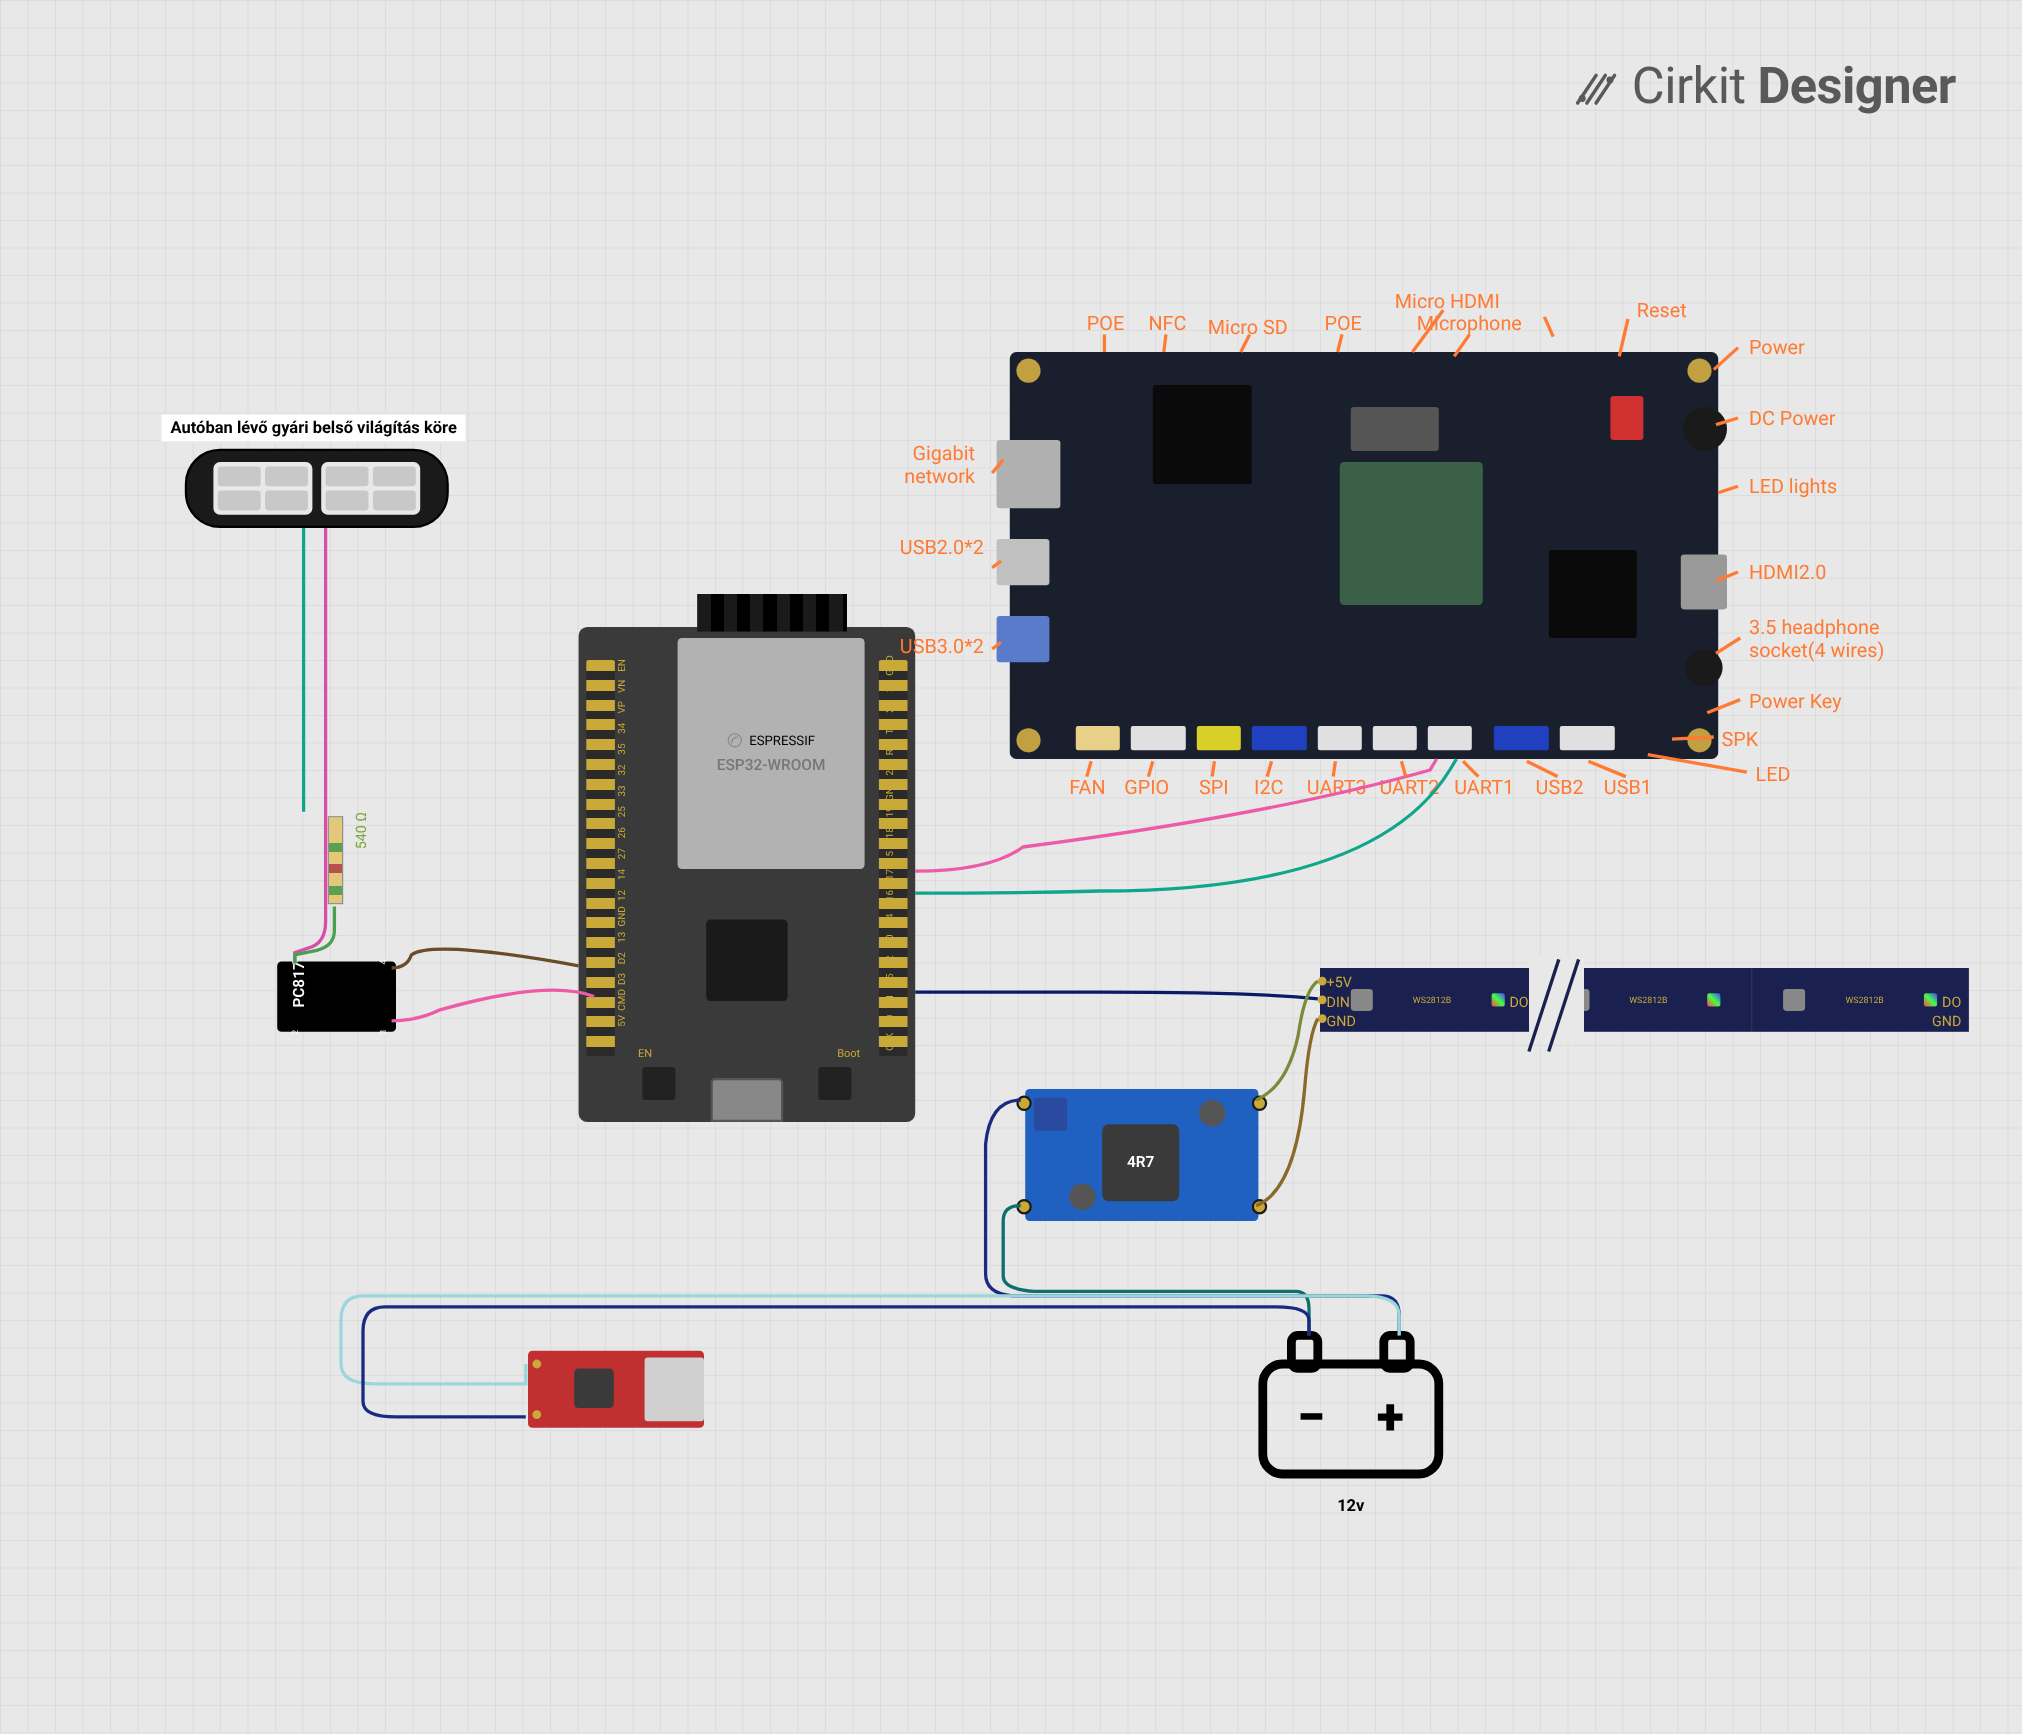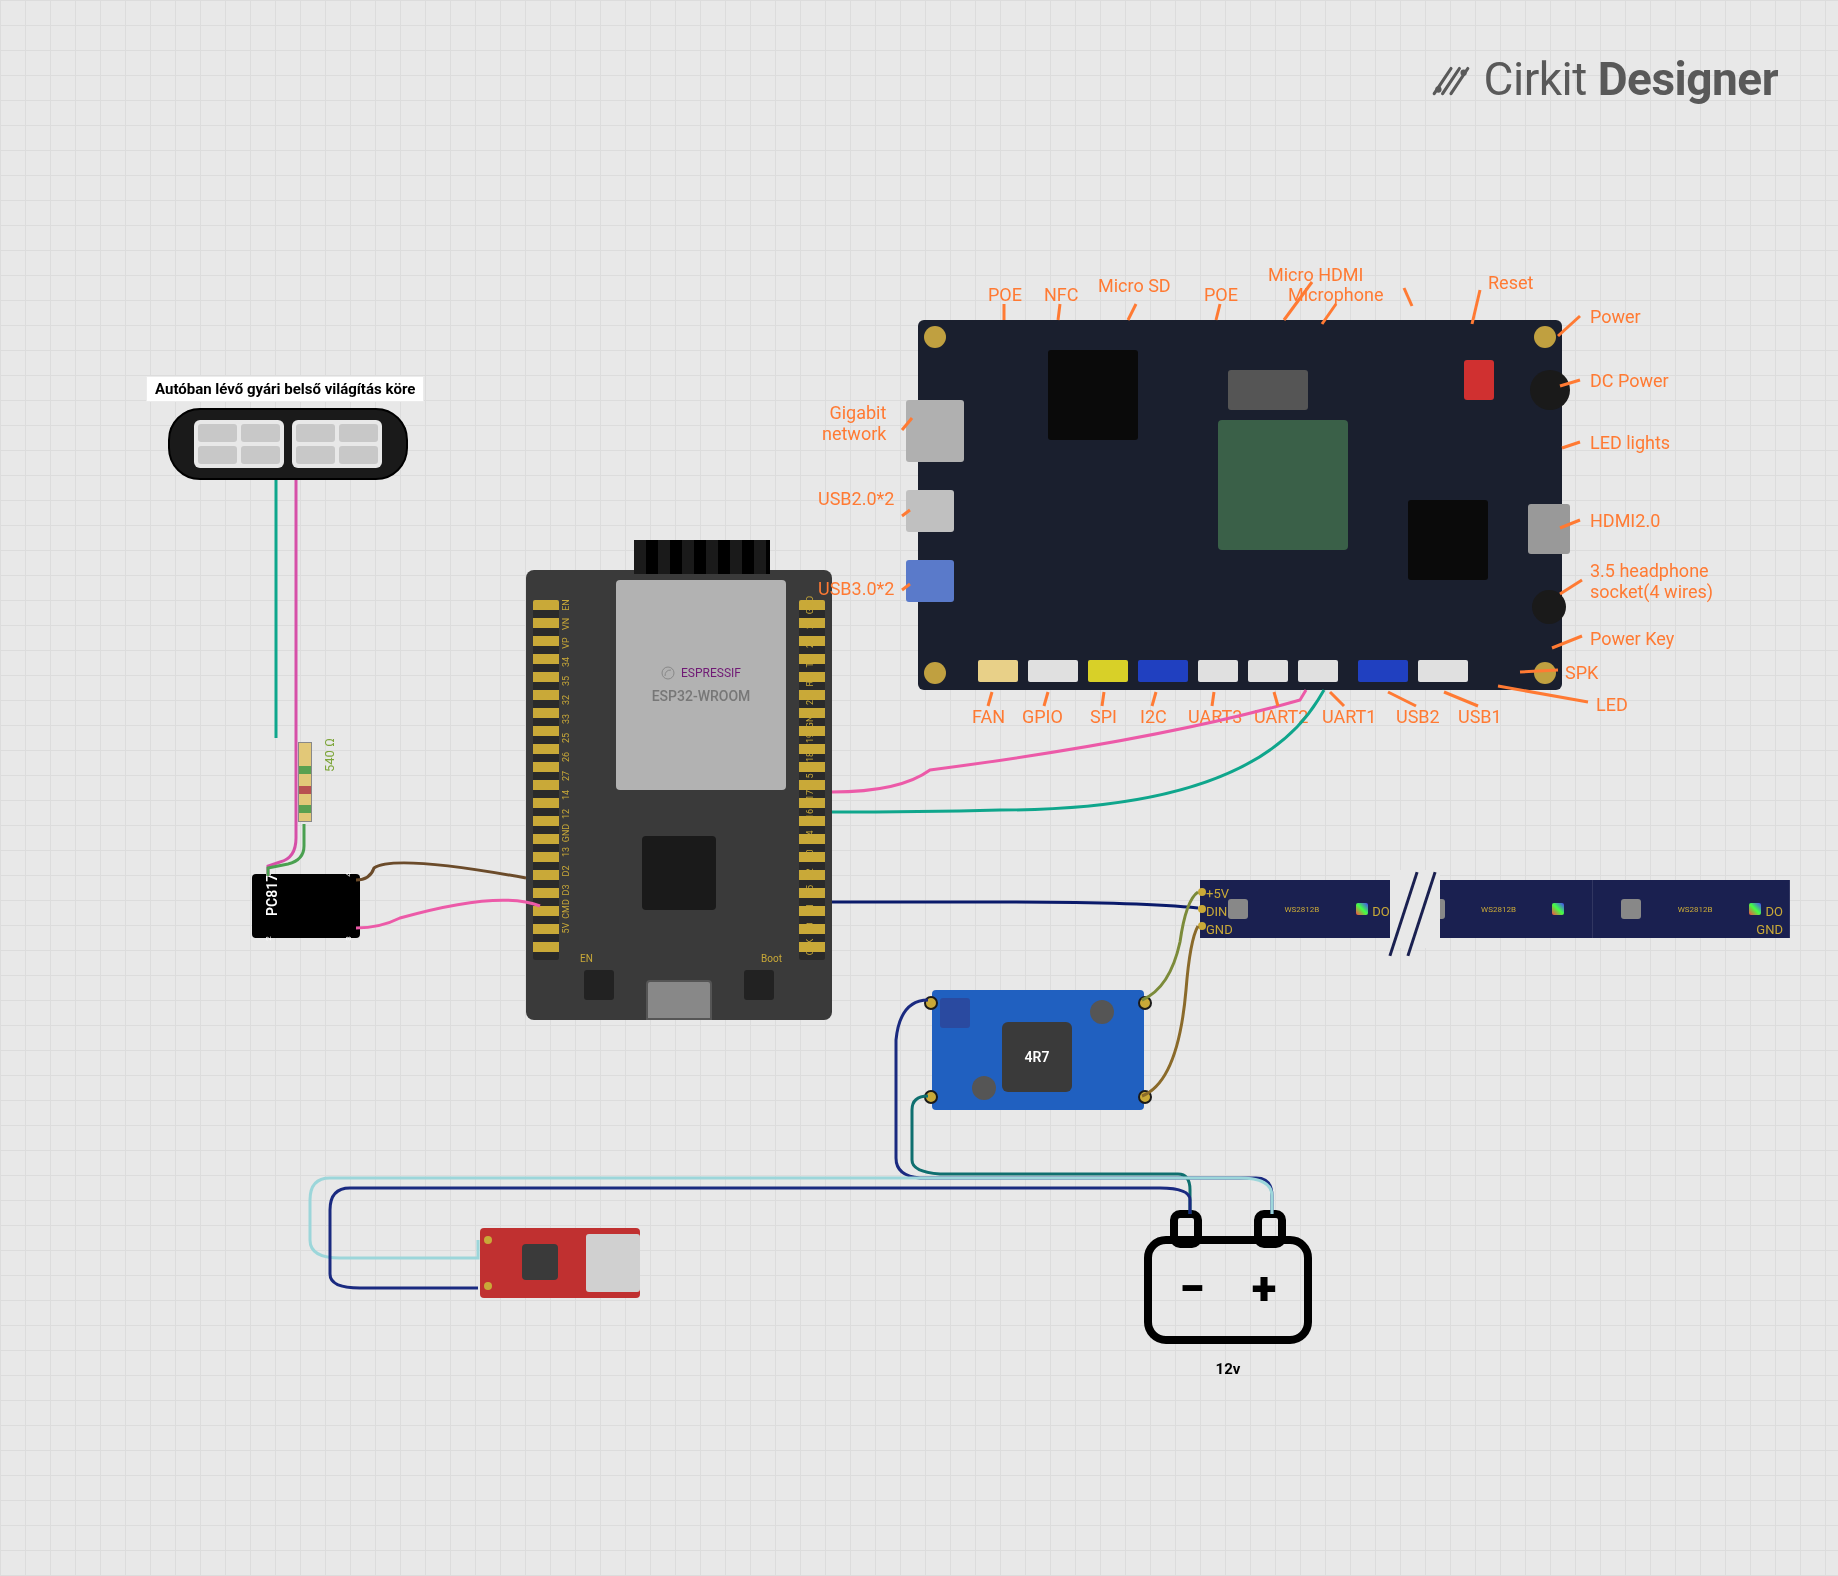--- a/index.html
+++ b/index.html
@@ -79,21 +79,21 @@
   .esp32-shield {
     position: absolute; top: 10px; left: 90px; width: 170px; height: 210px;
     background: #b2b2b2; border-radius: 4px;
     display: flex; flex-direction: column; align-items: center; justify-content: center; gap: 8px;
   }
   .esp32-shield-top {
     position: absolute; top: -30px; left: 108px; width: 136px; height: 34px;
     background: #1a1a1a;
     background-image: repeating-linear-gradient(90deg, #1a1a1a 0 12px, #000 12px 24px);
   }
-  .espressif-logo { font-size: 12px; color: #701a75; display: flex; align-items: flex-end; gap: 6px; }
+  .espressif-logo { font-size: 12px; color: #000000; display: flex; align-items: flex-end; gap: 6px; }
   .esp32-name { font-size: 14px; color: #777; font-weight: 500; }
   .esp32-chip { position: absolute; bottom: 110px; left: 116px; width: 74px; height: 74px; background: #1a1a1a; border-radius: 4px; }
   .esp32-usb { position: absolute; bottom: 0; left: 120px; width: 66px; height: 40px; background: #888; border-radius: 4px 4px 0 0; border: 2px solid #555; }
   .esp32-btn { position: absolute; bottom: 20px; width: 30px; height: 30px; background: #222; border-radius: 3px; }
   .esp32-btn.left { left: 58px; }
   .esp32-btn.right { right: 58px; }
   .esp32-pin-label {
     position: absolute; font-size: 9px; color: #c9a938;
     transform: rotate(-90deg); transform-origin: center; text-align: center;
     width: 20px;
@@ -318,21 +318,21 @@
     <div class="sbc-bottom-conn" style="left:220px; width:50px; background:#2040c0"></div>
     <div class="sbc-bottom-conn" style="left:280px; width:40px; background:#e0e0e0"></div>
     <div class="sbc-bottom-conn" style="left:330px; width:40px; background:#e0e0e0"></div>
     <div class="sbc-bottom-conn" style="left:380px; width:40px; background:#e0e0e0"></div>
     <div class="sbc-bottom-conn" style="left:440px; width:50px; background:#2040c0"></div>
     <div class="sbc-bottom-conn" style="left:500px; width:50px; background:#e0e0e0"></div>
   </div>
 
   <div class="sbc-label" style="top:284px; left:988px">POE</div>
   <div class="sbc-label" style="top:284px; left:1044px">NFC</div>
-  <div class="sbc-label" style="top:275px; left:1098px">Micro SD</div>
+  <div class="sbc-label" style="top:288px; left:1098px">Micro SD</div>
   <div class="sbc-label" style="top:284px; left:1204px">POE</div>
   <div class="sbc-label" style="top:264px; left:1268px">Micro HDMI</div>
   <div class="sbc-label" style="top:284px; left:1288px">Microphone</div>
   <div class="sbc-label" style="top:272px; left:1488px">Reset</div>
   <div class="sbc-label" style="top:306px; left:1590px">Power</div>
   <div class="sbc-label" style="top:370px; left:1590px">DC Power</div>
   <div class="sbc-label" style="top:432px; left:1590px">LED lights</div>
   <div class="sbc-label" style="top:510px; left:1590px">HDMI2.0</div>
   <div class="sbc-label" style="top:560px; left:1590px; white-space:pre">3.5 headphone
 socket(4 wires)</div>

